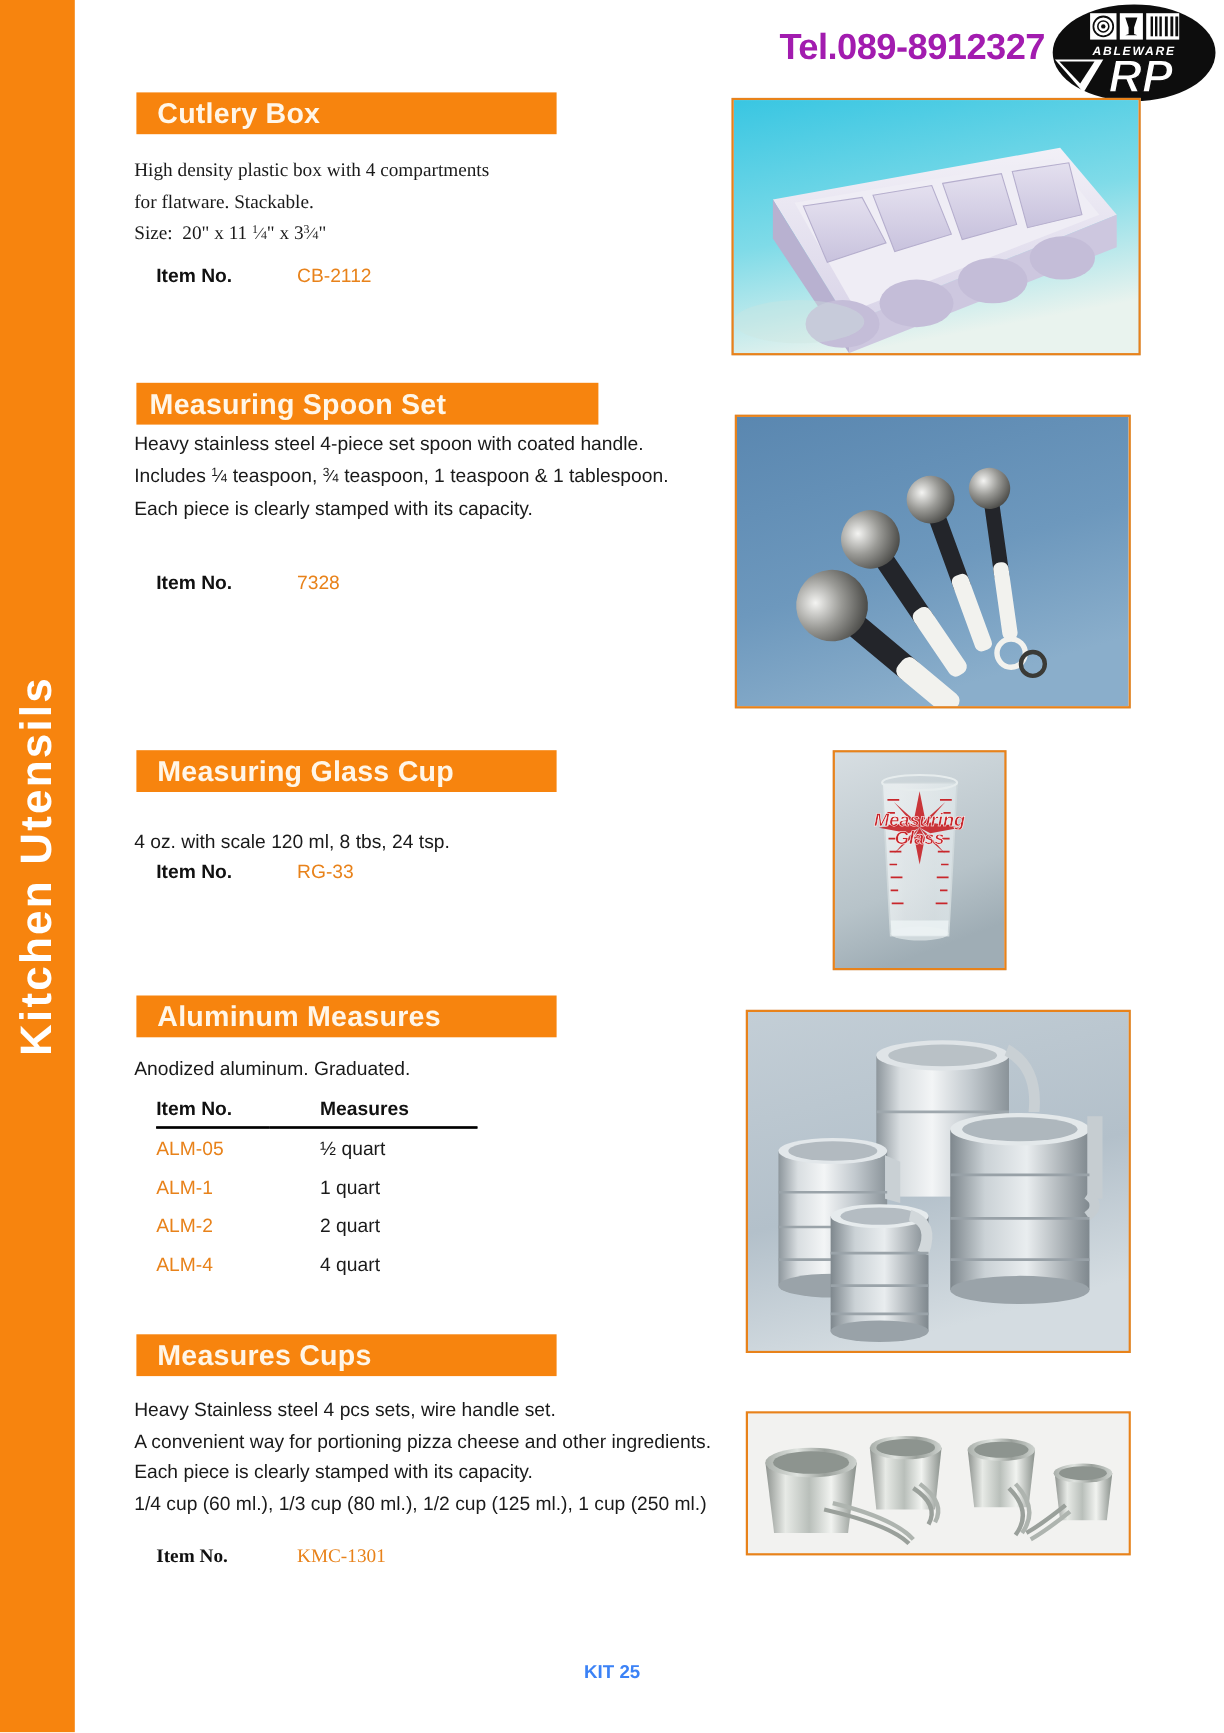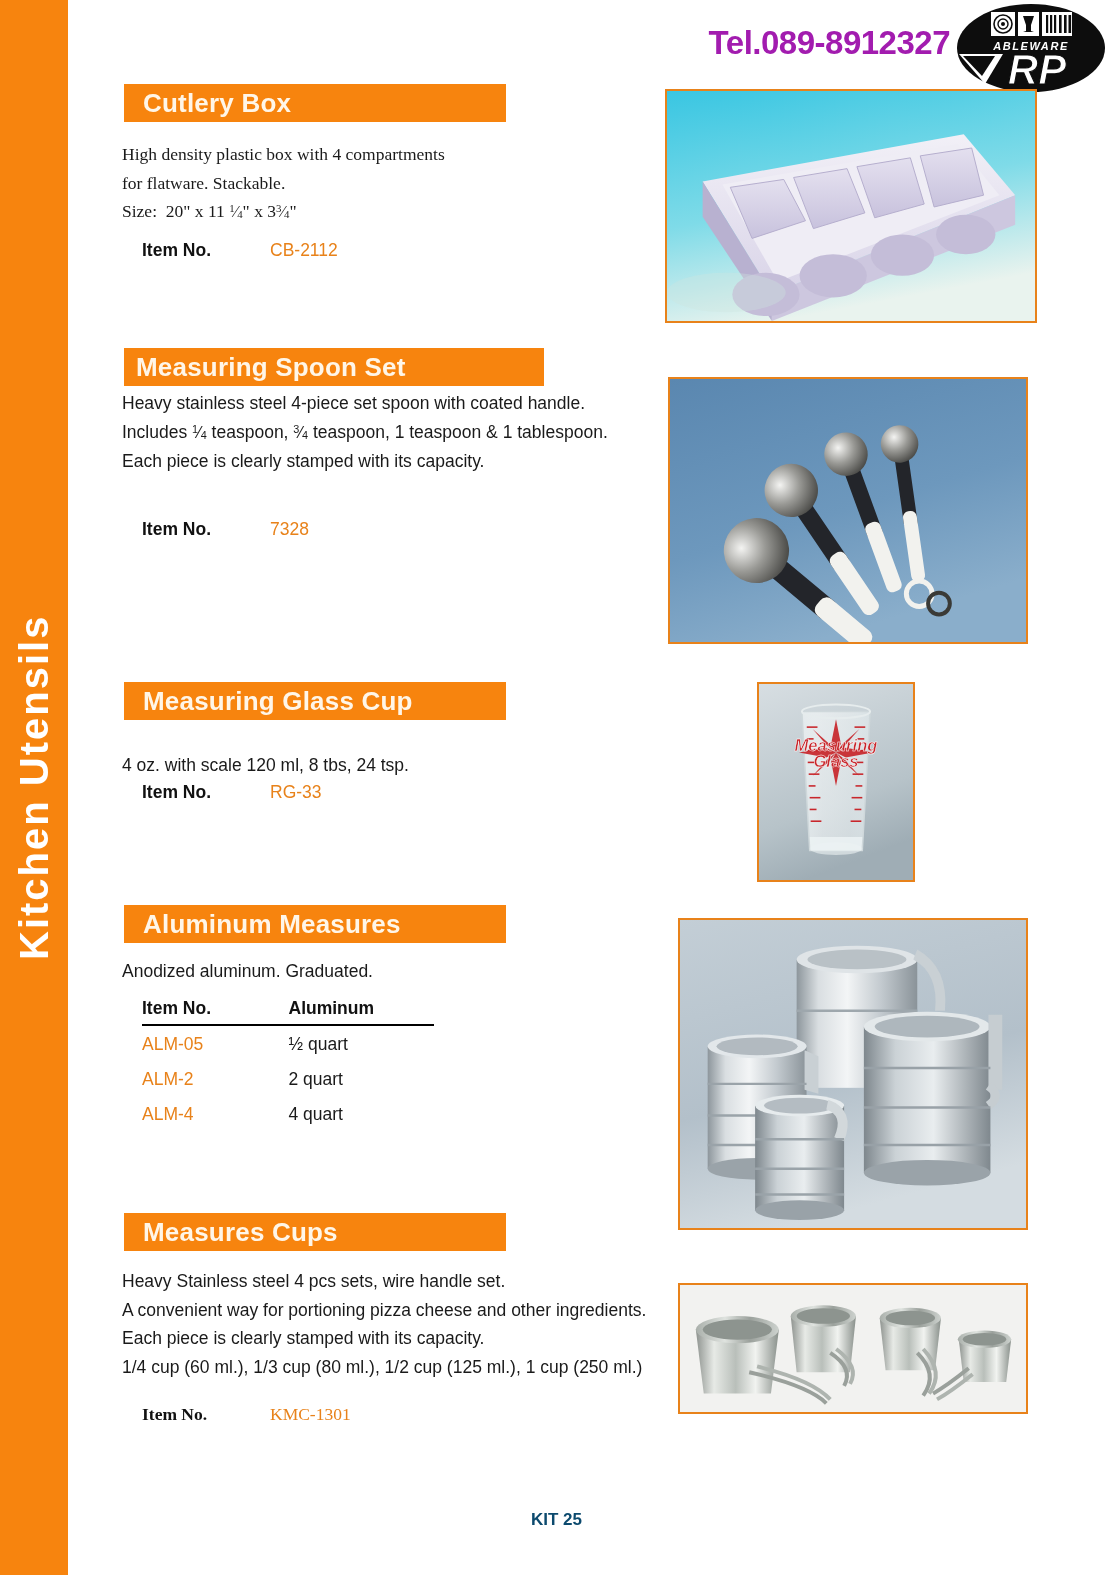--- a/index.html
+++ b/index.html
@@ -158,21 +158,21 @@
 
   
   #footer {
     position: absolute;
     left: 0;
     top: 1510px;
     width: 1113px;
     text-align: center;
     font-size: 17px;
     font-weight: bold;
-    color: #0c4a6e;
+    color: #3b82f6;
   }
 </style>
 </head>
 <body>
 
 <div id="page">
 
   <div id="sidebar">
     <div id="sidebar-label">Kitchen Utensils</div>
   </div>
@@ -396,27 +396,31 @@
   <div class="sec-head" style="left:124px; top:905px; width:382px;">Aluminum Measures</div>
 
   <div class="body-text" style="left:122px; top:957px;">
     <span class="ln">Anodized aluminum.  Graduated.</span>
   </div>
 
   <table id="alm-table">
     <thead>
       <tr>
         <th>Item No.</th>
-        <th class="cap">Aluminum</th>
+        <th class="cap">Measures</th>
       </tr>
     </thead>
     <tbody>
       <tr>
         <td>ALM-05</td>
         <td class="cap">½ quart</td>
+      </tr>
+      <tr>
+        <td>ALM-1</td>
+        <td class="cap">1 quart</td>
       </tr>
       <tr>
         <td>ALM-2</td>
         <td class="cap">2 quart</td>
       </tr>
       <tr>
         <td>ALM-4</td>
         <td class="cap">4 quart</td>
       </tr>
     </tbody>

